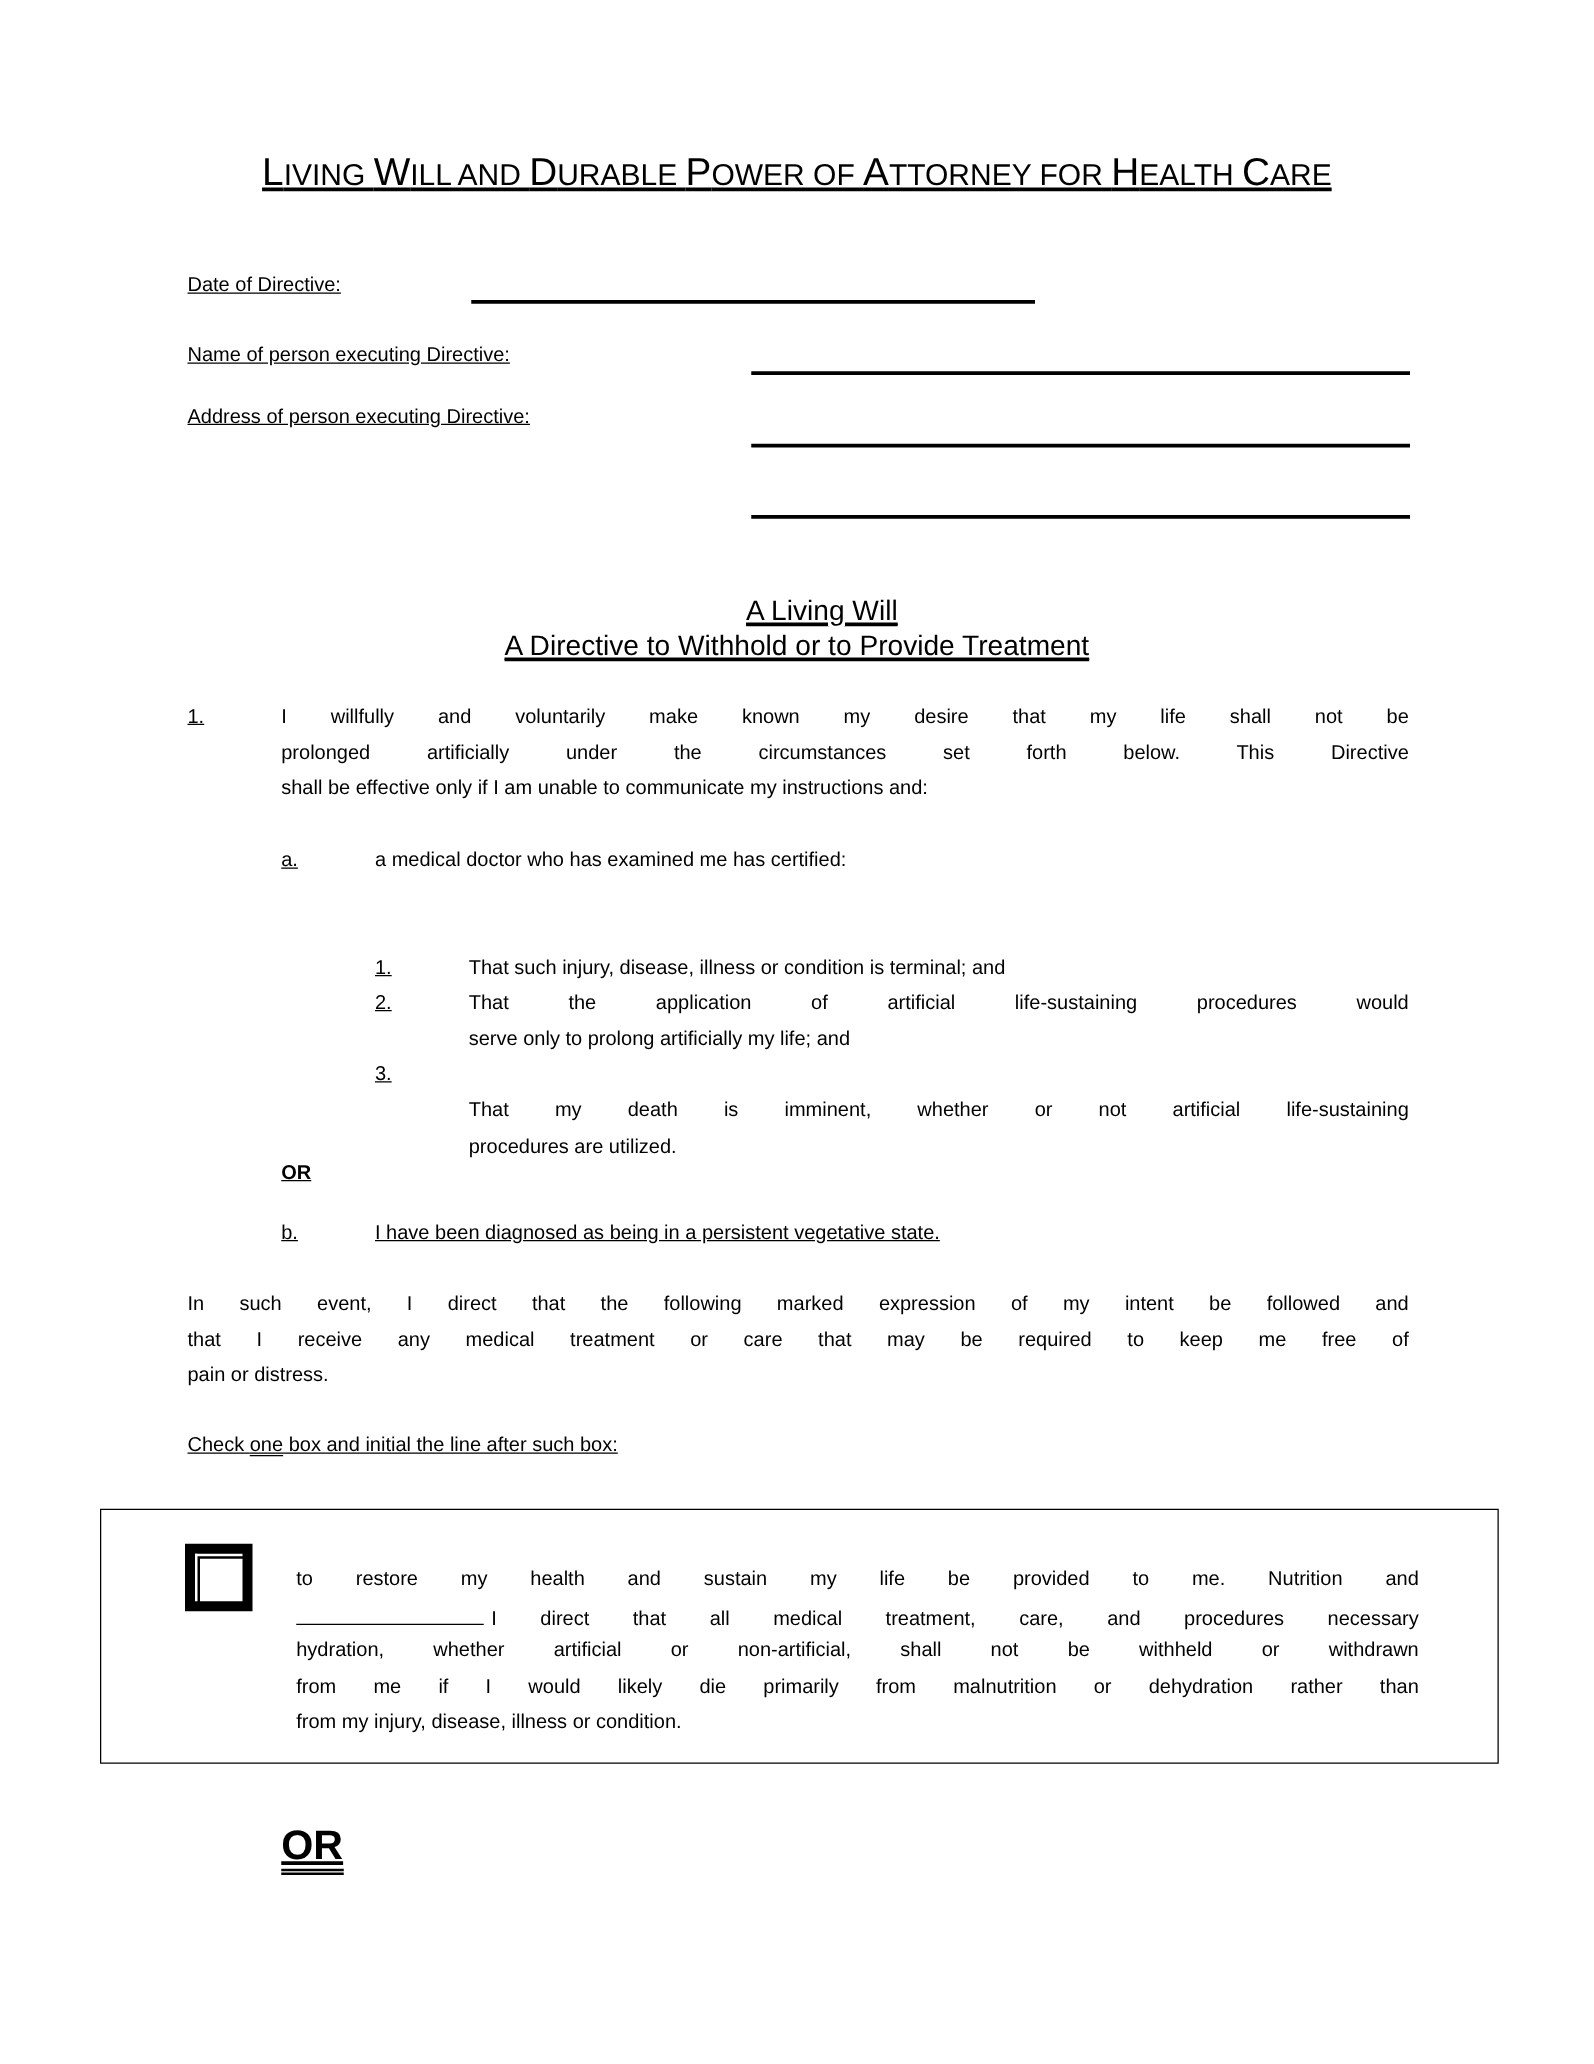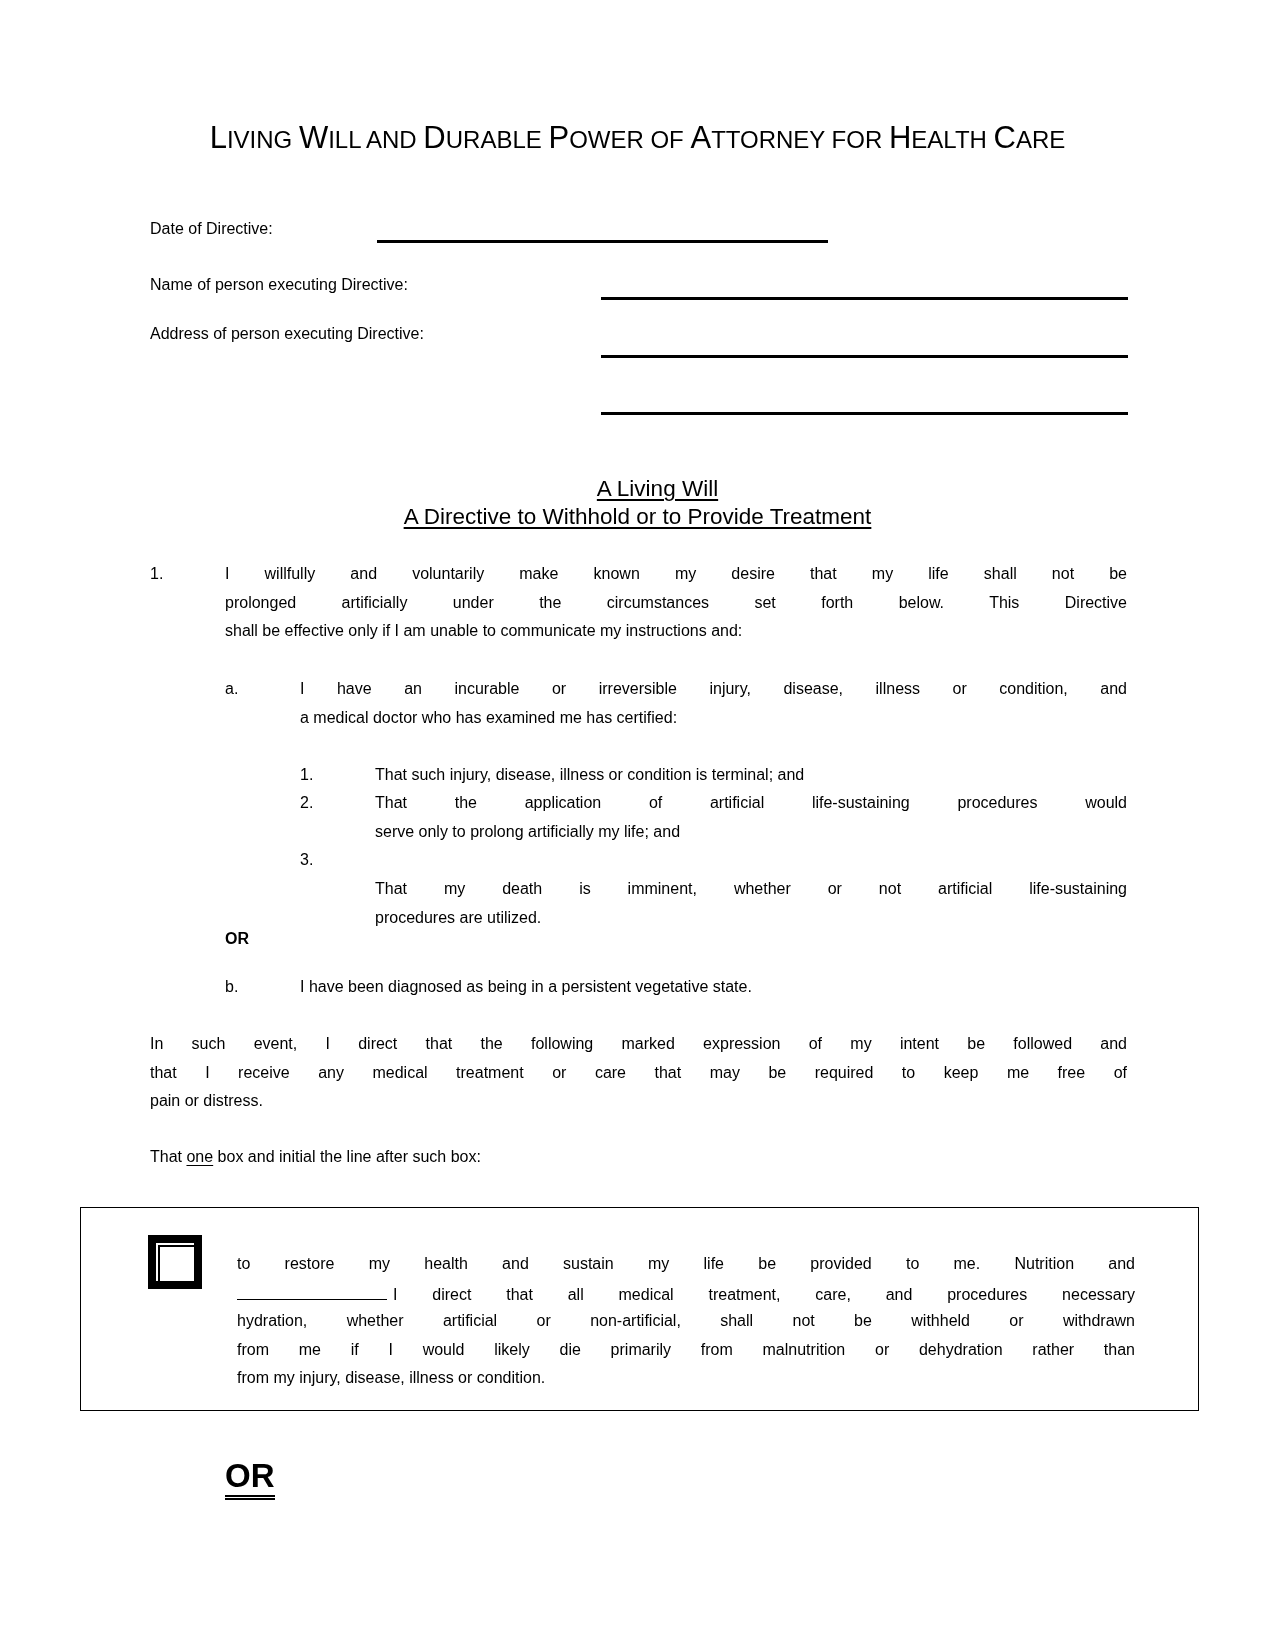--- a/index.html
+++ b/index.html
@@ -1,20 +1,20 @@
 <!DOCTYPE html>
 <html><head>
   <meta charset="utf-8">
   <style>
     html, body { margin: 0; padding: 0; background: #ffffff; }
     body {
       width: 1275px; height: 1651px; position: relative; overflow: hidden;
       font-family: "Liberation Sans", sans-serif; color: #000000;
     }
-    .abs { position: absolute; white-space: nowrap; }
+    .abs { position: absolute; white-space: nowrap; text-decoration: underline; }
     .t { font-size: 16px; line-height: 28.5px; }
     .title {
       left: 0; width: 1275px; top: 120px; text-align: center;
       font-size: 31px; letter-spacing: 0px;
     }
     .title .sc { font-size: 24px; }
     .rule { position: absolute; height: 3px; background: #000; }
     .heading { left: 0; width: 1275px; text-align: center; font-size: 22.5px; line-height: 28.5px; }
     .heading span { text-decoration: underline; text-underline-offset: 3px; text-decoration-thickness: 2px; }
     .just { position: absolute; text-align: justify; text-align-last: left; white-space: normal; }
@@ -77,21 +77,20 @@
 
 <div class="abs t" style="left:150px; top:560px;">1.</div>
 <div class="just t" style="left:225px; top:560px; width:902px;">
   <span class="just-line">I willfully and voluntarily make known my desire that my life shall not be</span>
   <span class="just-line">prolonged artificially under the circumstances set forth below.  This Directive</span>
   <span class="just-line last">shall be effective only if I am unable to communicate my instructions and:</span>
 </div>
 
 <div class="abs t" style="left:225px; top:675px;">a.</div>
 <div class="just t" style="left:300px; top:675px; width:827px;">
-  <span class="just-line">I have an incurable or irreversible injury, disease, illness or condition, and</span>
   <span class="just-line last">a medical doctor who has examined me has certified:</span>
 </div>
 
 <div class="abs t" style="left:300px; top:761px;">1.</div>
 <div class="just t" style="left:375px; top:761px; width:752px;">
   <span class="just-line last">That such injury, disease, illness or condition is terminal; and</span>
 </div>
 
 <div class="abs t" style="left:300px; top:789px;">2.</div>
 <div class="just t" style="left:375px; top:789px; width:752px;">
@@ -110,21 +109,21 @@
 <div class="abs t" style="left:225px; top:973px;">b.</div>
 <div class="abs t" style="left:300px; top:973px;">I have been diagnosed as being in a persistent vegetative state.</div>
 
 <div class="just t" style="left:150px; top:1030px; width:977px;">
   <span class="just-line">In such event, I direct that the following marked expression of my intent be followed and</span>
   <span class="just-line">that I receive any medical treatment or care that may be required to keep me free of</span>
   <span class="just-line last">pain or distress.</span>
 </div>
 
 <div class="abs t" style="left:150px; top:1143px;">
-  <span>That </span><span class="u">one</span><span> box and initial the line after such box:</span>
+  <span>Check </span><span class="u">one</span><span> box and initial the line after such box:</span>
 </div>
 
 <div class="box"></div>
 <div class="checkbox">
   <div class="inner"></div>
   <div class="inner2"></div>
 </div>
 <div class="just t" style="left:237px; top:1250px; width:898px;">
   <span class="just-line">to restore my health and sustain my life be provided to me.  Nutrition and</span>
   <span class="just-line"><span class="initial-line"><span></span></span><span>I direct that all medical treatment, care, and procedures necessary</span></span>

